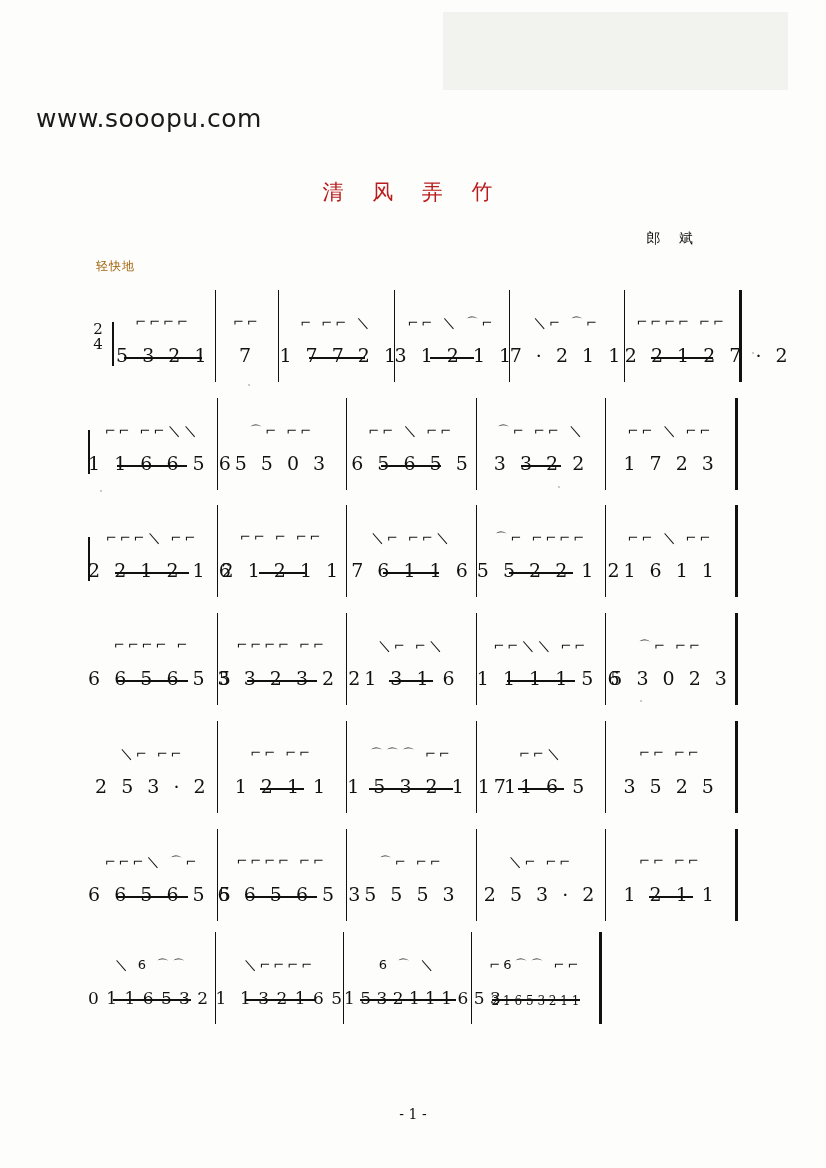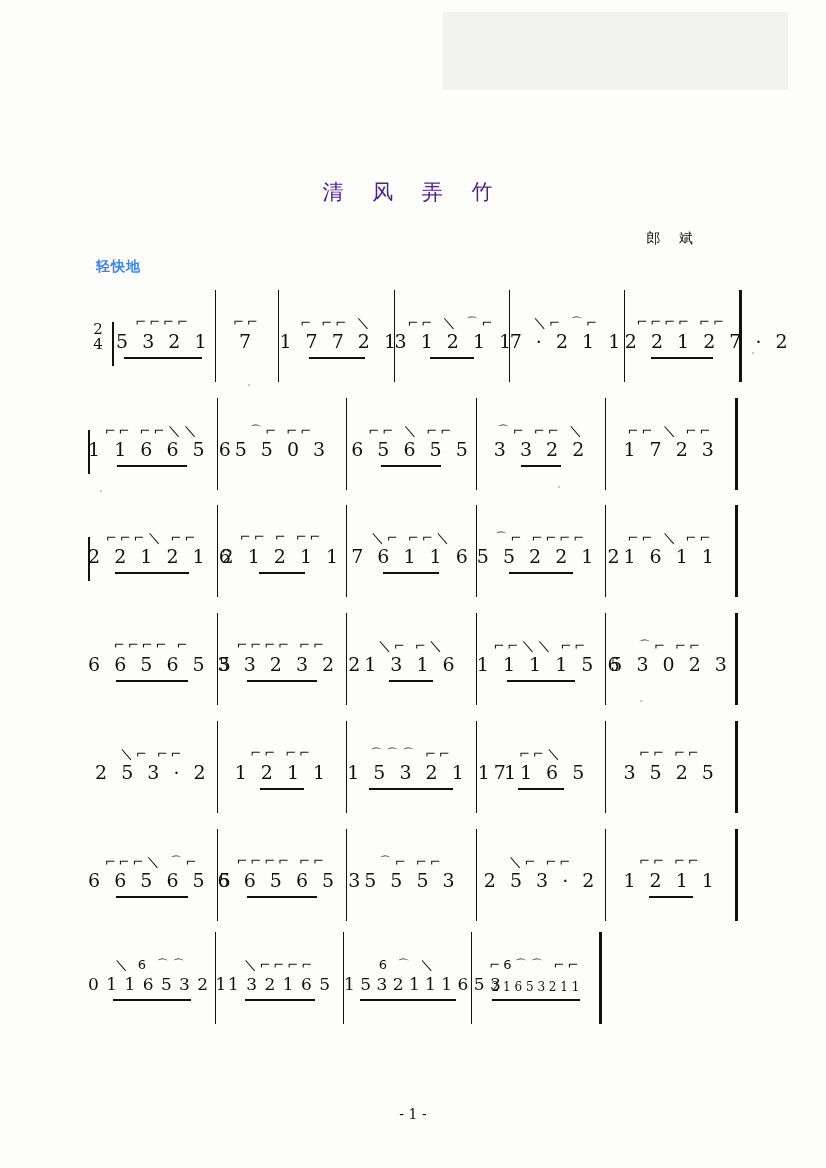--- a/index.html
+++ b/index.html
@@ -40,40 +40,40 @@
   }
   .title {
     position: absolute;
     left: 0;
     right: 0;
     top: 178px;
     text-align: center;
     font-family: "DejaVu Serif", serif;
     font-size: 21px;
     letter-spacing: 11px;
-    color: #4c1d95;
+    color: #b91c1c;
   }
   .composer {
     position: absolute;
     right: 126px;
     top: 230px;
     font-family: "DejaVu Serif", serif;
     font-size: 14px;
     letter-spacing: 7px;
     color: #111;
   }
   .tempo {
     position: absolute;
     left: 96px;
     top: 258px;
     font-family: "DejaVu Serif", serif;
-    font-weight: bold;
-    font-size: 14px;
+    font-weight: normal;
+    font-size: 12px;
     letter-spacing: 1px;
-    color: #3b82f6;
+    color: #a16207;
   }
   
   .system {
     position: absolute;
     left: 88px;
     width: 650px;
     height: 92px;
   }
   .measures {
     display: flex;
@@ -84,21 +84,21 @@
     position: relative;
     flex: 1 1 auto;
     height: 100%;
     border-right: 1.6px solid #111;
     box-sizing: border-box;
   }
   .measure.thick { border-right: 3.4px solid #111; }
   .notes {
     position: absolute;
     left: 0; right: 0;
-    bottom: 30px;
+    bottom: 16px;
     text-align: center;
     font-family: "DejaVu Serif", serif;
     font-size: 19px;
     letter-spacing: 4px;
     color: #111;
     white-space: nowrap;
   }
   .marks {
     position: absolute;
     left: 0; right: 0;
@@ -165,20 +165,21 @@
     border-radius: 50%;
   }
 </style>
 </head>
 <body>
 
 <div class="page">
 
   <div class="scan-block"></div>
 
+  <div class="watermark">www.sooopu.com</div>
 
   <div class="title">清 风 弄 竹</div>
 
   <div class="composer">郎 斌</div>
 
   <div class="tempo">轻快地</div>
 
   <div class="timesig" style="top:322px;">
     <span>2</span>
     <span>4</span>
@@ -368,21 +369,21 @@
   <div class="system" style="top:932px; width:514px;">
 
     <div class="measures">
       <div class="measure">
         <div class="marks">＼ 6 ⌒⌒</div>
         <div class="notes" style="font-size:17px;letter-spacing:1px;">0 1  1 6 5 3 2 1</div>
         <div class="beams"><i style="width:78px"></i></div>
       </div>
       <div class="measure">
         <div class="marks">＼⌐⌐⌐⌐</div>
-        <div class="notes" style="font-size:17px;letter-spacing:1px;">1 3 2 1 6   5</div>
+        <div class="notes" style="font-size:17px;letter-spacing:1px;text-align:right;">1 3 2 1 6   5</div>
         <div class="beams"><i style="width:70px"></i></div>
       </div>
       <div class="measure">
         <div class="marks">6 ⌒ ＼</div>
         <div class="notes" style="font-size:17px;letter-spacing:0px;">1 5 3 2 1  1 1 6 5 3</div>
         <div class="beams"><i style="width:96px"></i></div>
       </div>
       <div class="measure thick">
         <div class="marks">⌐6⌒⌒ ⌐⌐</div>
         <div class="notes" style="font-size:12px;letter-spacing:0px;">2 1 6 5 3 2   1 1</div>

